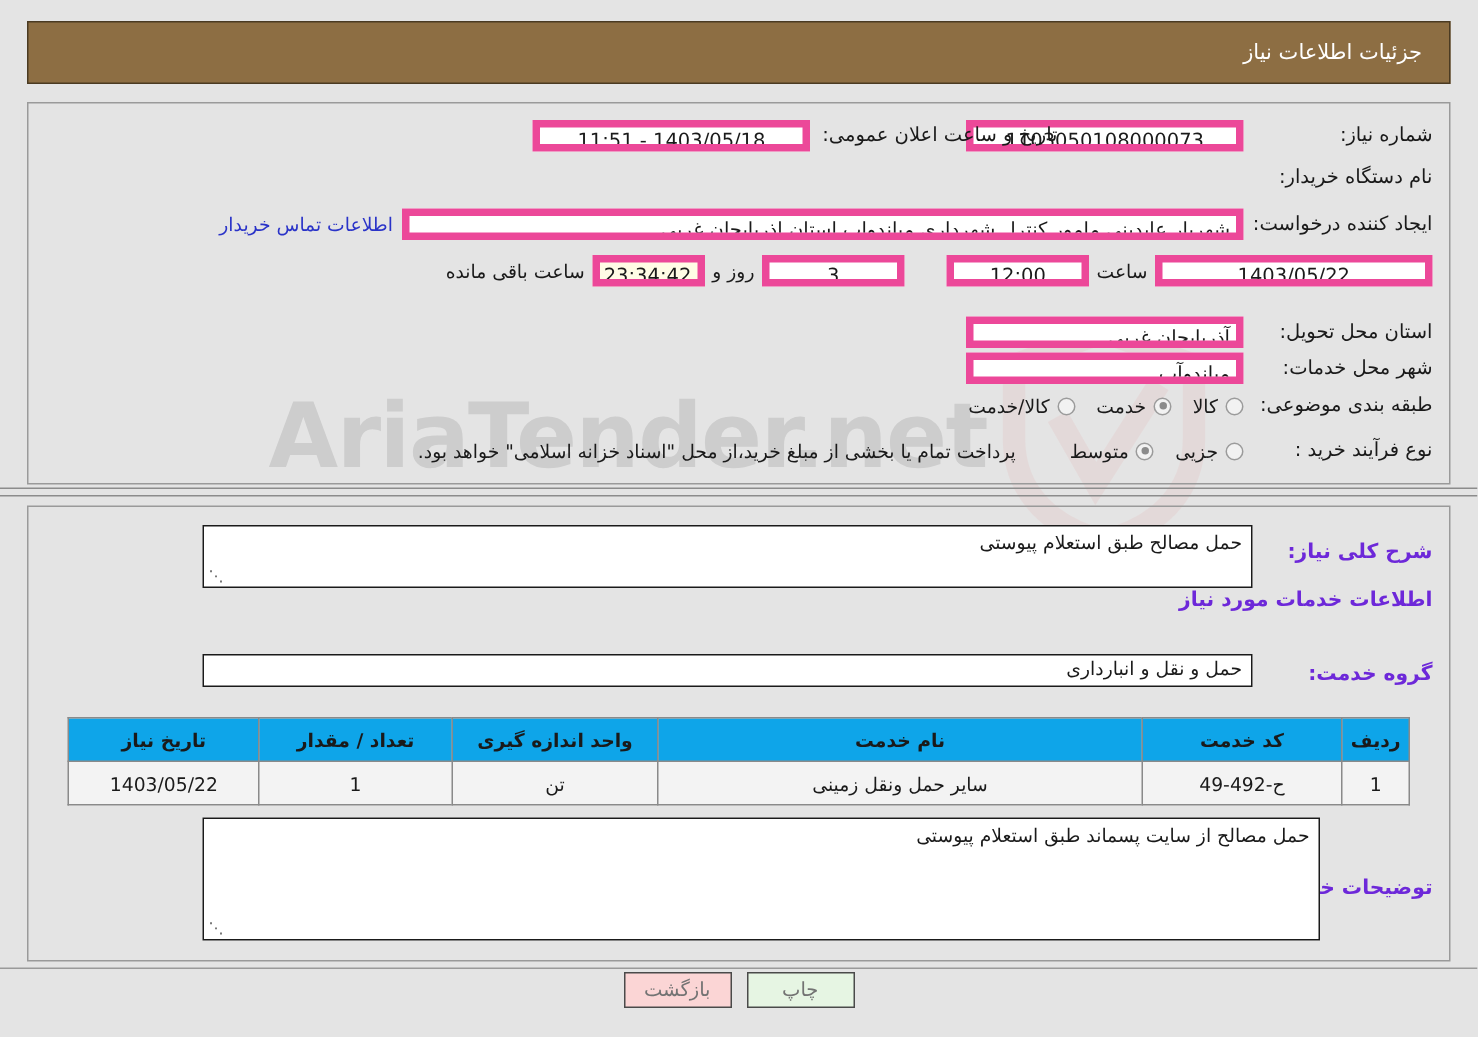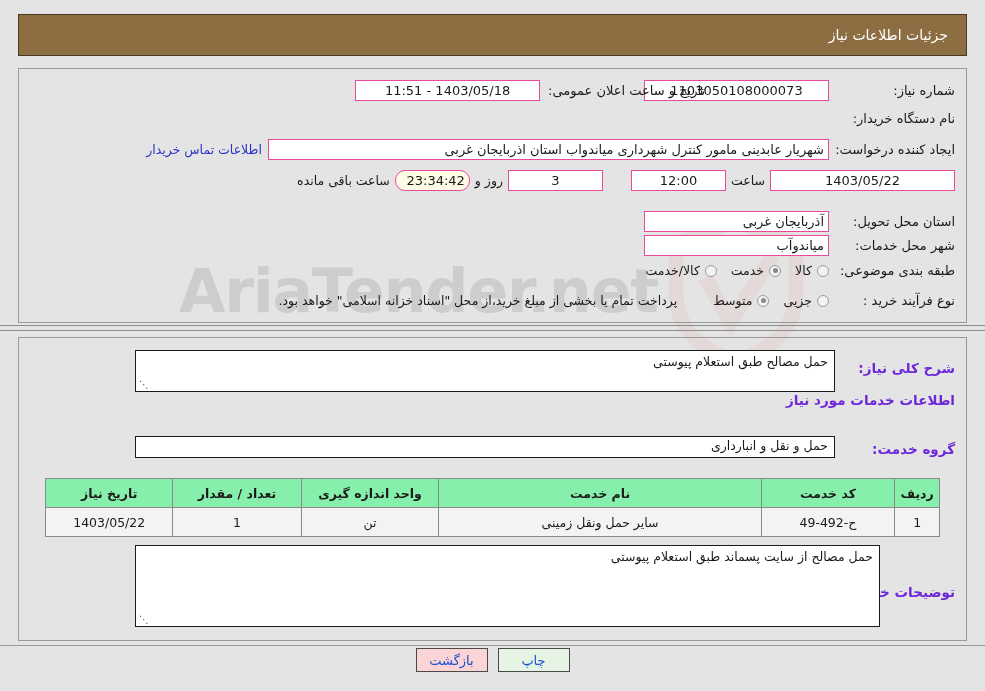--- a/index.html
+++ b/index.html
@@ -97,33 +97,33 @@
   }
   .lbl {
     text-align: right;
     font-size: 13px;
     color: #1a1a1a;
     line-height: 1.35;
   }
   .lbl-w { width: 118px; padding-left: 8px; }
 
   .fld {
-    border: 1px solid #ec4899;
+    border: 5px solid #ec4899;
     background: #ffffff;
     box-sizing: border-box;
     height: 21px;
     line-height: 19px;
     font-size: 13px;
     padding: 0 4px;
     color: #1a1a1a;
     overflow: hidden;
   }
   .fld.center { text-align: center; }
   .fld.right  { text-align: right; }
-  .fld.cream  { background: #fffce5; text-align: right; border-radius: 10px; }
+  .fld.cream  { background: #fffce5; text-align: right; }
 
   .inline-txt { font-size: 12.5px; padding: 0 5px; color: #1a1a1a; }
   .link {
     color: #2a33c8;
     font-size: 12.5px;
     padding: 0 6px;
     text-decoration: none;
     cursor: pointer;
   }
 
@@ -183,21 +183,21 @@
   
   .tbl {
     position: absolute;
     left: 45px; top: 478px;
     width: 895px;
     border-collapse: collapse;
     z-index: 4;
     font-size: 12.5px;
   }
   .tbl th {
-    background: #86efac;
+    background: #0ea5e9;
     border: 1px solid #8a8a8a;
     height: 26px;
     font-weight: bold;
     color: #1a1a1a;
     font-size: 12.5px;
   }
   .tbl td {
     background: #f3f3f3;
     border: 1px solid #8a8a8a;
     height: 26px;
@@ -217,21 +217,21 @@
   }
   .btn {
     border: 1px solid #555;
     height: 24px;
     min-width: 72px;
     font-size: 13px;
     font-family: inherit;
     cursor: pointer;
     padding: 0 10px;
     box-sizing: border-box;
-    color: #1d4ed8;
+    color: #737373;
   }
   .btn-back  { background: #fbd5d5; border-color: #4a4a4a; }
   .btn-print { background: #e6f5e3; border-color: #4a4a4a; }
 </style>
 </head>
 <body>
 
 <div class="watermark">
   <svg class="wm-shield" width="140" height="150" viewBox="0 0 100 110">
     <path d="M50 4 L94 20 V56 C94 84 74 100 50 106 C26 100 6 84 6 56 V20 Z" fill="none" stroke="#e3c3c3" stroke-width="11"></path>

